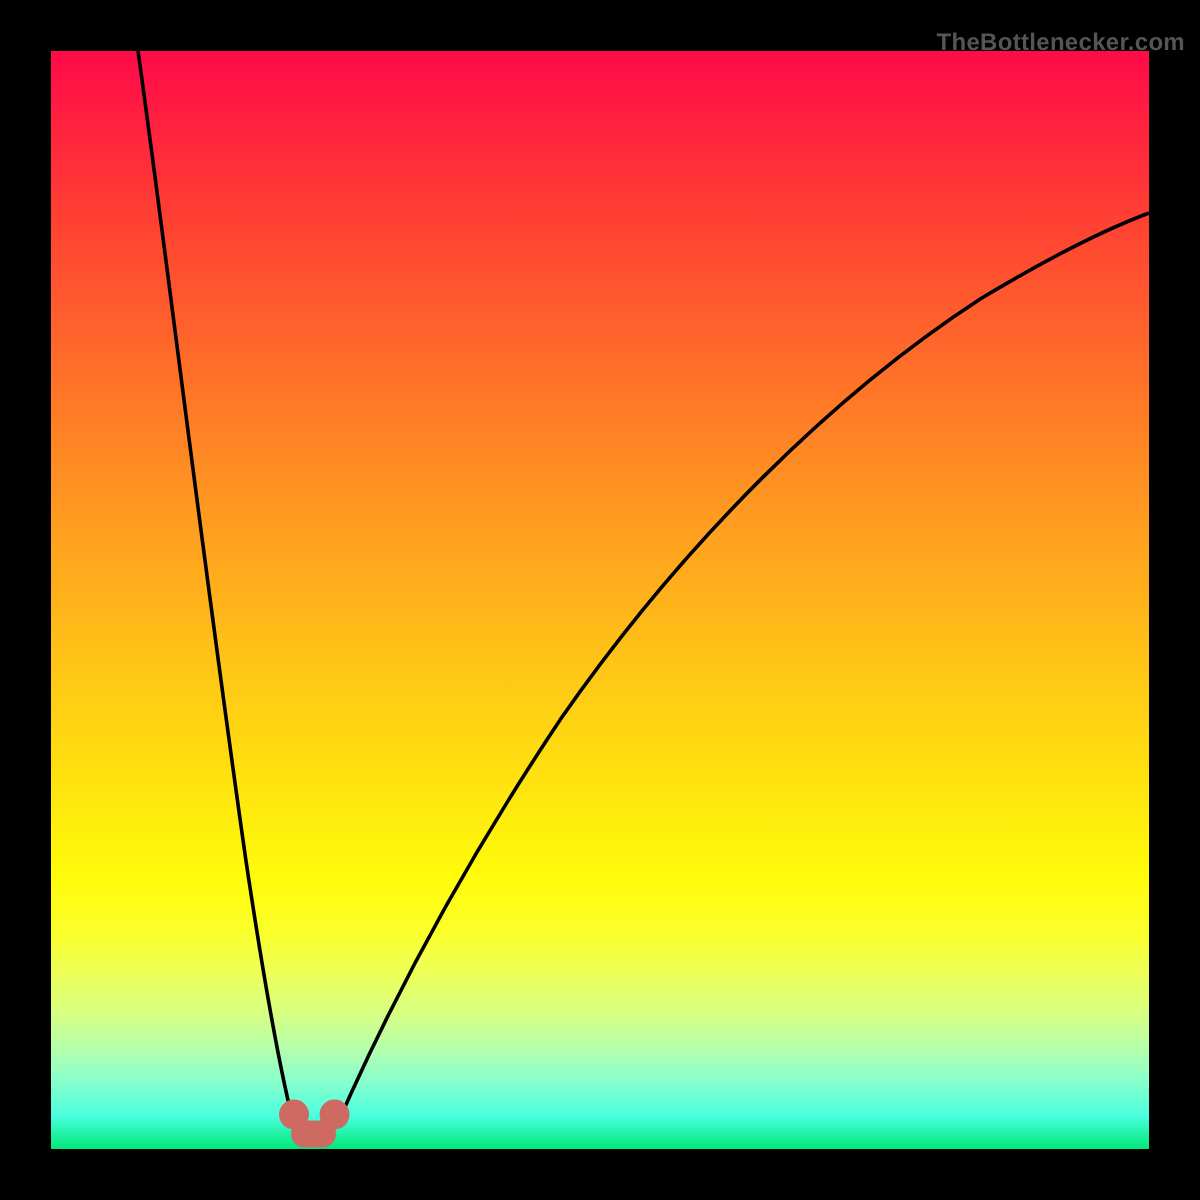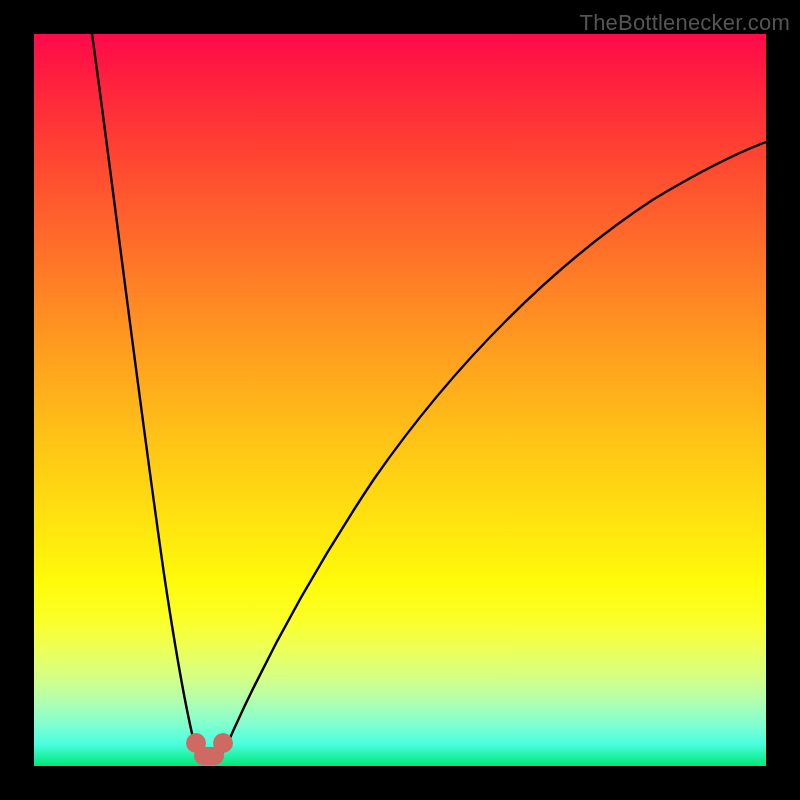--- a/index.html
+++ b/index.html
@@ -41,25 +41,25 @@
       #edff58 84%,
       #d4ff86 88%,
       #b2ffae 91%,
       #86ffce 94%,
       #4affde 97%,
       #00e878 100%
     );
   }
   .watermark {
     position: absolute;
-    top: 10px;
+    top: 20px;
     right: 10px;
     color: #555;
-    font-size: 22px;
-    font-weight: 400;
+    font-size: 16px;
+    font-weight: 700;
     letter-spacing: 0.2px;
     user-select: none;
   }
   svg.curve {
     position: absolute;
     left: 0; top: 0;
     width: 732px;
     height: 732px;
   }
   .marker {

